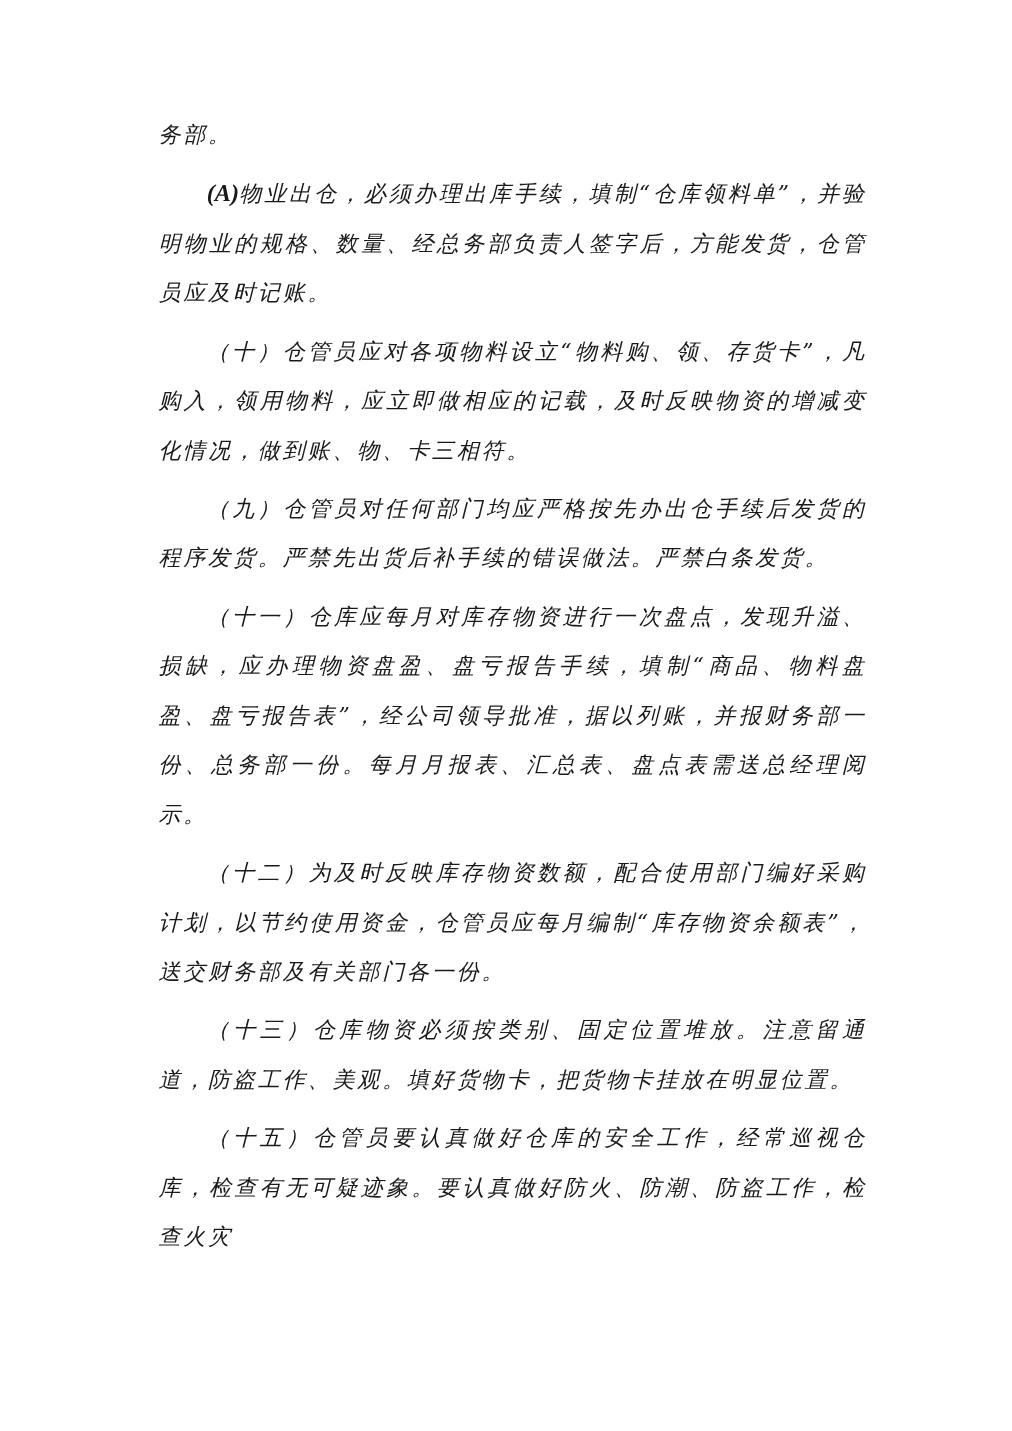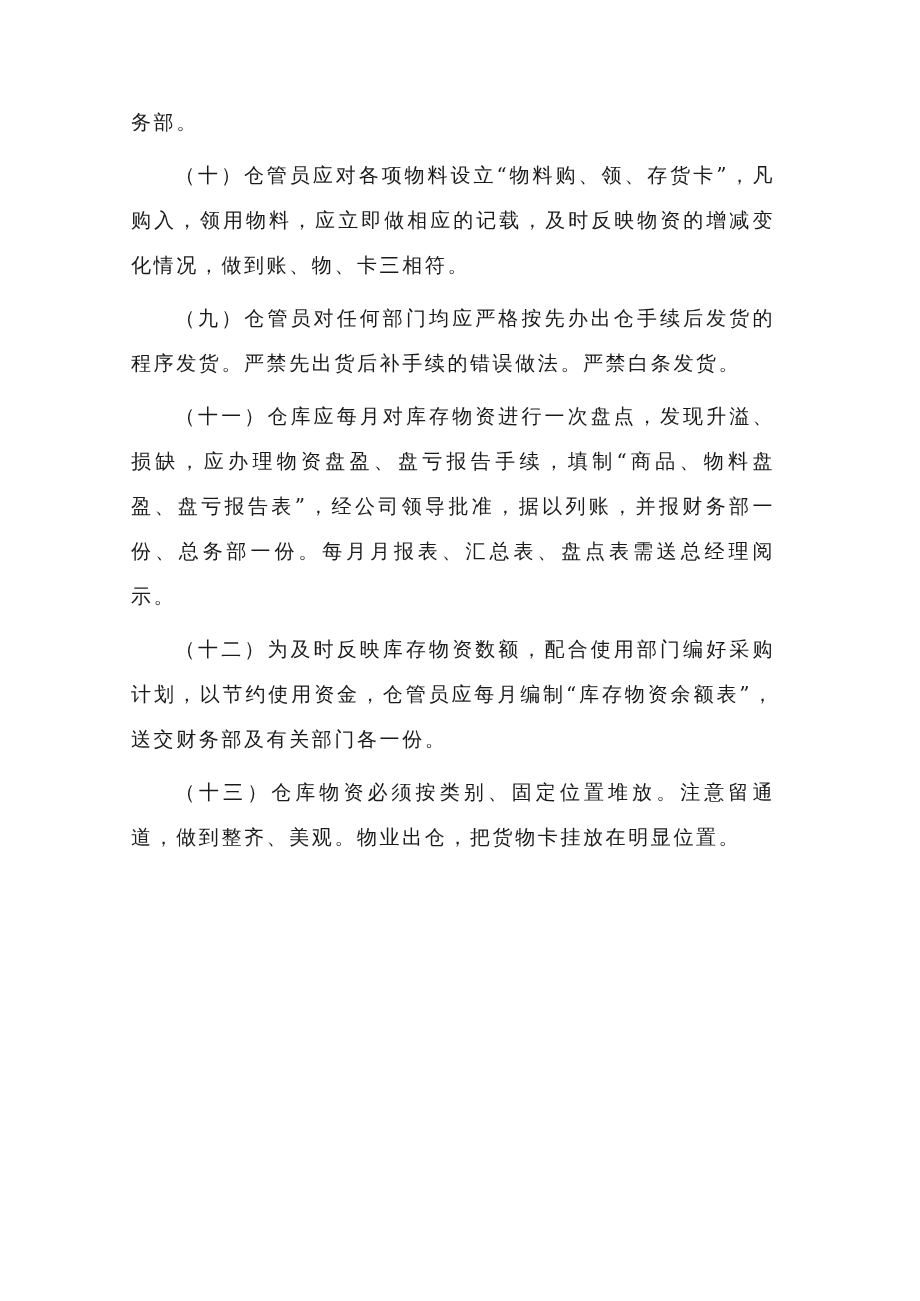--- a/index.html
+++ b/index.html
@@ -10,23 +10,24 @@
     body {
       width: 920px;
       height: 1301px;
       position: relative;
       overflow: hidden;
       font-family: "DejaVu Serif", "Liberation Serif", serif;
       color: #1a1a1a;
     }
     .page {
       position: absolute;
-      left: 131px;
+      left: 144px;
       top: 100px;
       width: 644px;
+      font-style: italic;
     }
     .para {
       font-size: 20px;
       line-height: 45px;
       letter-spacing: 2.6px;
       text-align: justify;
       text-justify: inter-character;
       margin: 0 0 8px 0;
       word-break: break-all;
     }
@@ -44,27 +45,33 @@
     }
   </style>
 </head>
 <body>
 
 <div class="page">
   <p class="para first">
     <span>务部。</span>
   </p>
   <p class="para indent">
+    <span class="lead">(A)</span><span>物业出仓，必须办理出库手续，填制“仓库领料单”，并验明物业的规格、数量、经总务部负责人签字后，方能发货，仓管员应及时记账。</span>
+  </p>
+  <p class="para indent">
     <span>（十）仓管员应对各项物料设立“物料购、领、存货卡”，凡购入，领用物料，应立即做相应的记载，及时反映物资的增减变化情况，做到账、物、卡三相符。</span>
   </p>
   <p class="para indent">
     <span>（九）仓管员对任何部门均应严格按先办出仓手续后发货的程序发货。严禁先出货后补手续的错误做法。严禁白条发货。</span>
   </p>
   <p class="para indent">
     <span>（十一）仓库应每月对库存物资进行一次盘点，发现升溢、损缺，应办理物资盘盈、盘亏报告手续，填制“商品、物料盘盈、盘亏报告表”，经公司领导批准，据以列账，并报财务部一份、总务部一份。每月月报表、汇总表、盘点表需送总经理阅示。</span>
   </p>
   <p class="para indent">
     <span>（十二）为及时反映库存物资数额，配合使用部门编好采购计划，以节约使用资金，仓管员应每月编制“库存物资余额表”，送交财务部及有关部门各一份。</span>
   </p>
   <p class="para indent">
-    <span>（十三）仓库物资必须按类别、固定位置堆放。注意留通道，做到整齐、美观。物业出仓，把货物卡挂放在明显位置。</span>
+    <span>（十三）仓库物资必须按类别、固定位置堆放。注意留通道，防盗工作、美观。填好货物卡，把货物卡挂放在明显位置。</span>
+  </p>
+  <p class="para indent">
+    <span>（十五）仓管员要认真做好仓库的安全工作，经常巡视仓库，检查有无可疑迹象。要认真做好防火、防潮、防盗工作，检查火灾</span>
   </p>
 </div>
 
 </body></html>

